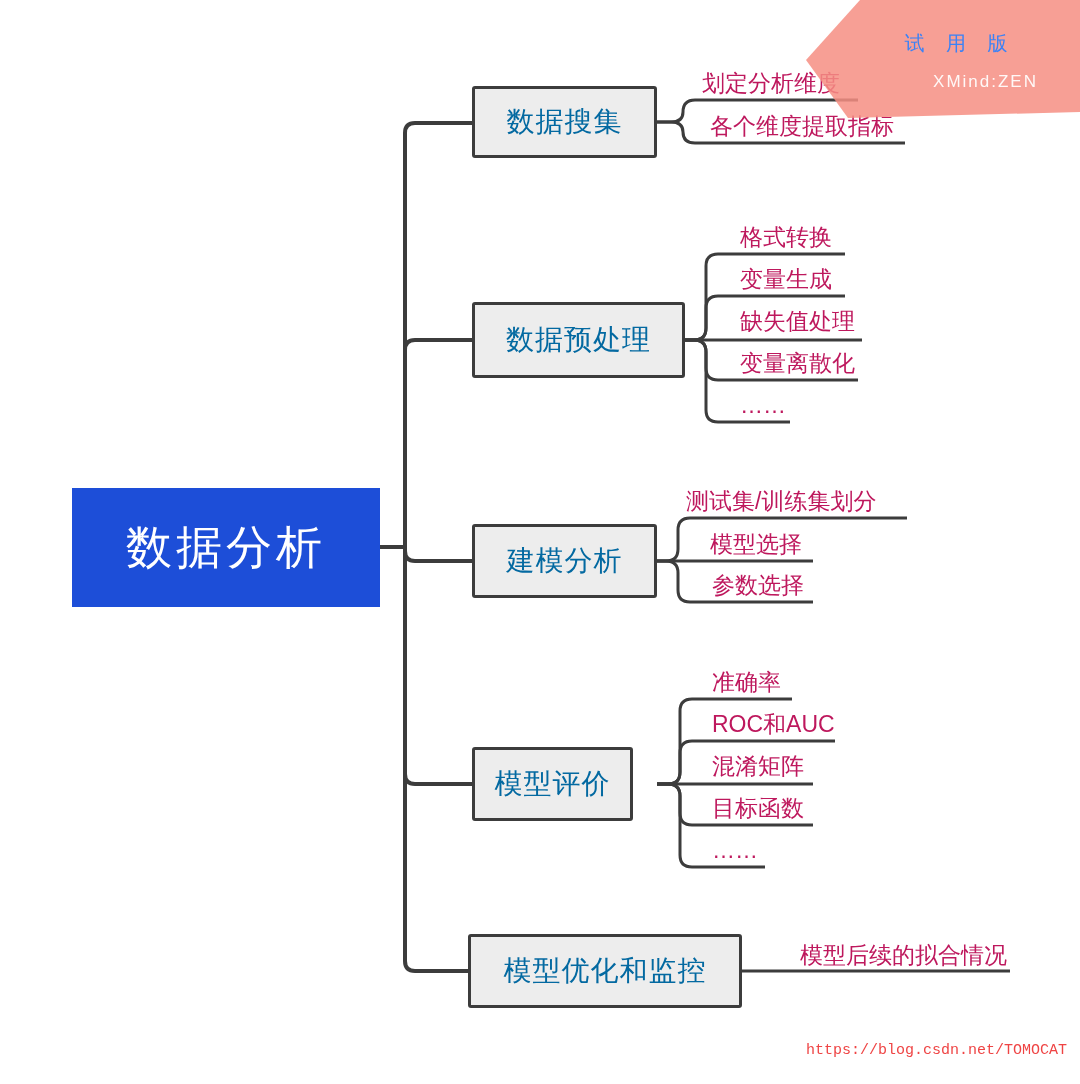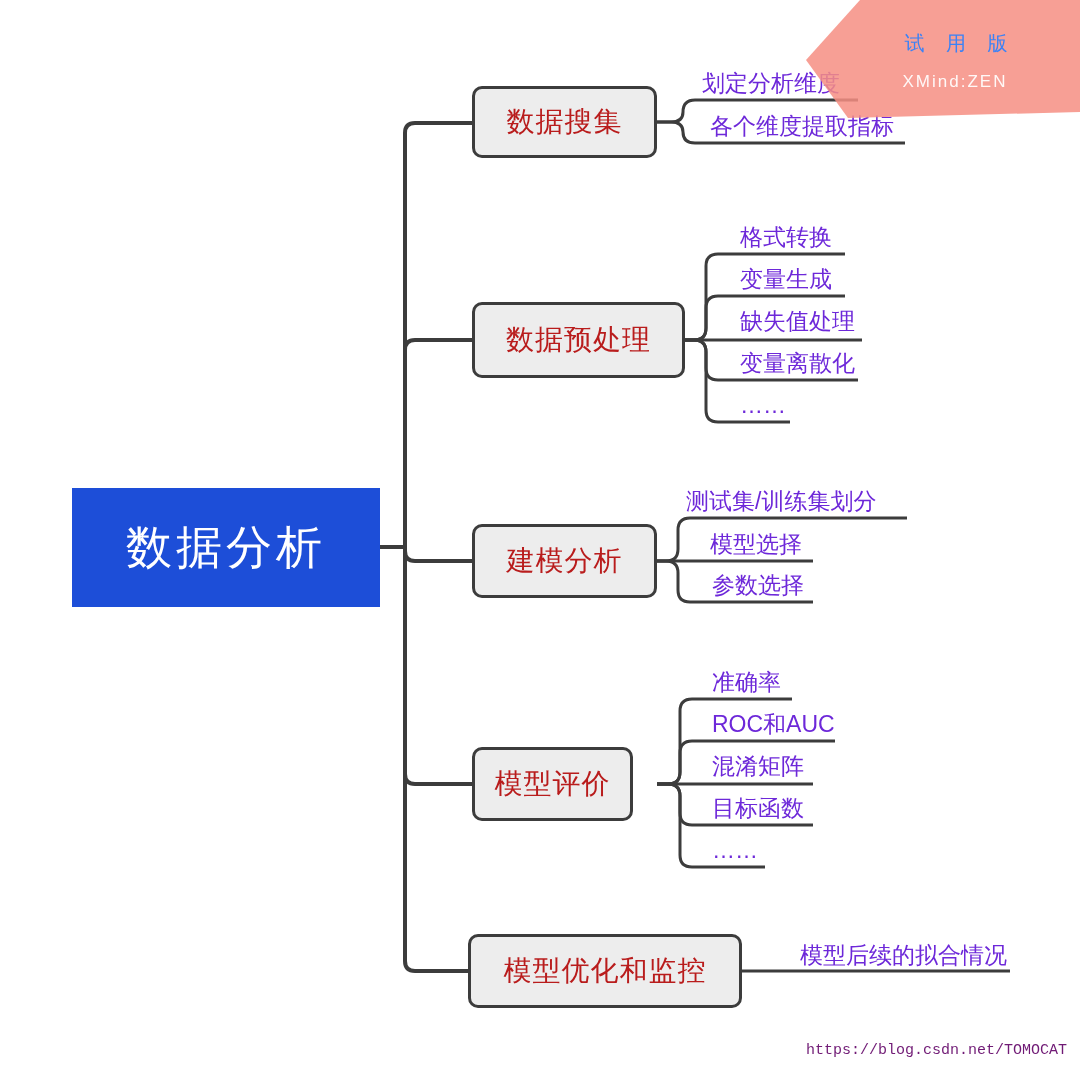--- a/index.html
+++ b/index.html
@@ -17,53 +17,53 @@
 
   .root-topic{
     position:absolute;left:72px;top:488px;width:308px;height:119px;
     background:#1d4ed8;color:#ffffff;
     display:flex;align-items:center;justify-content:center;
     font-size:46px;letter-spacing:4px;font-weight:500;
     cursor:pointer;
   }
   .topic{
     position:absolute;
-    background:#ededed;border:3px solid #3c3c3c;border-radius:10px;
+    background:#ededed;border:3px solid #3c3c3c;border-radius:3px;
     display:flex;align-items:center;justify-content:center;
-    font-size:28px;color:#b91c1c;letter-spacing:1px;
+    font-size:28px;color:#0369a1;letter-spacing:1px;
     box-sizing:border-box;
     cursor:pointer;
   }
   .t1{left:472px;top:86px;width:185px;height:72px;}
   .t2{left:472px;top:302px;width:213px;height:76px;}
   .t3{left:472px;top:524px;width:185px;height:74px;}
   .t4{left:472px;top:747px;width:161px;height:74px;}
   .t5{left:468px;top:934px;width:274px;height:74px;}
 
   .sub{
     position:absolute;height:28px;line-height:28px;
-    font-size:23px;color:#6d28d9;white-space:nowrap;
+    font-size:23px;color:#be185d;white-space:nowrap;
     cursor:pointer;
   }
 
   .ribbon-svg{position:absolute;left:0;top:0;width:1080px;height:1084px;pointer-events:none;}
   .badge-title{
     position:absolute;left:872px;top:30px;width:176px;
     text-align:center;font-size:20px;font-weight:normal;color:#3b82f6;
     letter-spacing:8px;white-space:nowrap;
   }
   .badge-sub{
     position:absolute;left:872px;top:72px;width:166px;
-    text-align:center;font-size:17px;color:rgba(255,255,255,0.92);
+    text-align:right;font-size:17px;color:rgba(255,255,255,0.92);
     letter-spacing:2px;white-space:nowrap;
   }
   .watermark{
     position:absolute;left:806px;top:1042px;
     font-family:"Liberation Mono","DejaVu Sans Mono",monospace;
-    font-size:15px;color:#701a75;letter-spacing:0px;white-space:nowrap;
+    font-size:15px;color:#ef4444;letter-spacing:0px;white-space:nowrap;
   }
 </style>
 </head>
 <body>
 
 <div class="stage">
 
   <svg class="wires" viewBox="0 0 1080 1084">
 
     <path class="trunk" d="M 380 547 H 405 V 133 Q 405 123 415 123 H 472"></path>

